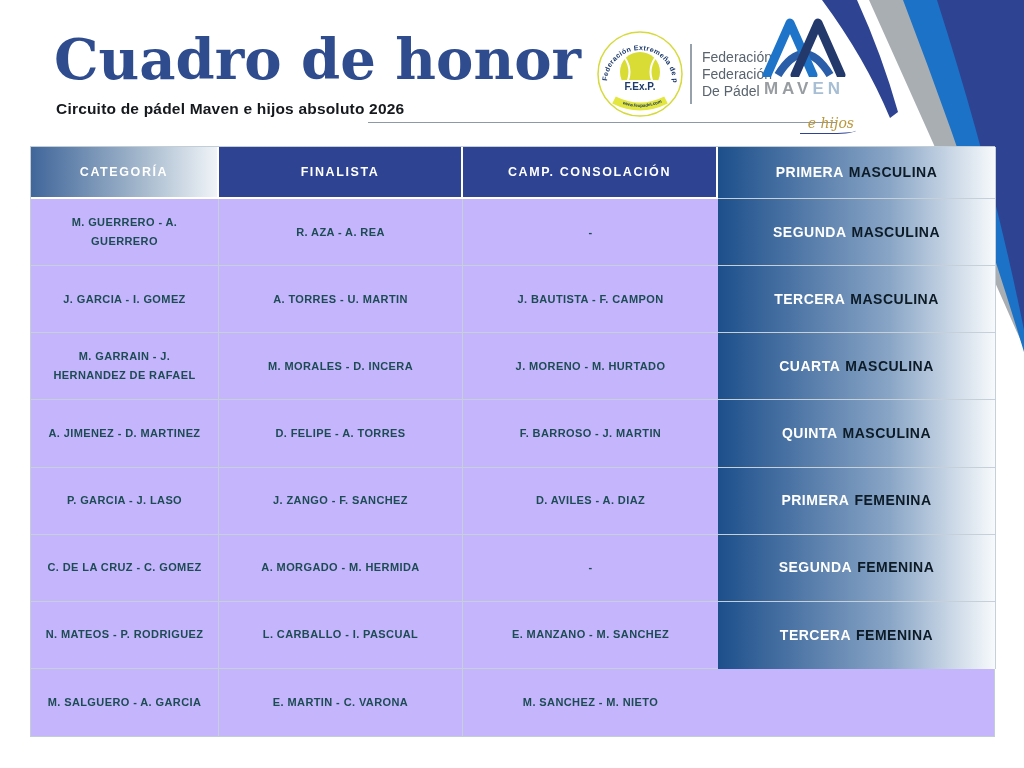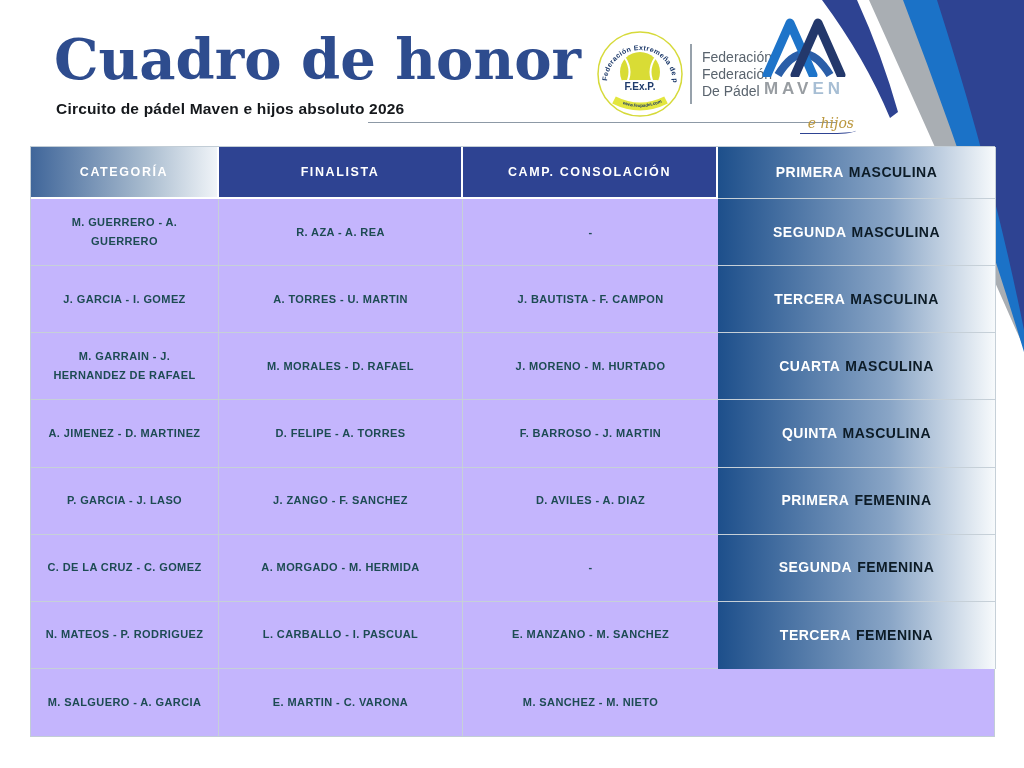--- a/index.html
+++ b/index.html
@@ -147,21 +147,21 @@
     <div class="td">A. TORRES - U. MARTIN</div>
     <div class="td last-col">J. BAUTISTA - F. CAMPON</div>
   </div>
 
   <div class="row">
     <div class="td td-cat">
         <span class="cat-level">TERCERA</span>
         <span class="cat-gender">MASCULINA</span>
       </div>
     <div class="td">M. GARRAIN - J. HERNANDEZ DE RAFAEL</div>
-    <div class="td">M. MORALES - D. RAFAEL</div>
+    <div class="td">M. MORALES - D. INCERA</div>
     <div class="td last-col">J. MORENO - M. HURTADO</div>
   </div>
 
   <div class="row">
     <div class="td td-cat">
         <span class="cat-level">CUARTA</span>
         <span class="cat-gender">MASCULINA</span>
       </div>
     <div class="td">A. JIMENEZ - D. MARTINEZ</div>
     <div class="td">D. FELIPE - A. TORRES</div>

